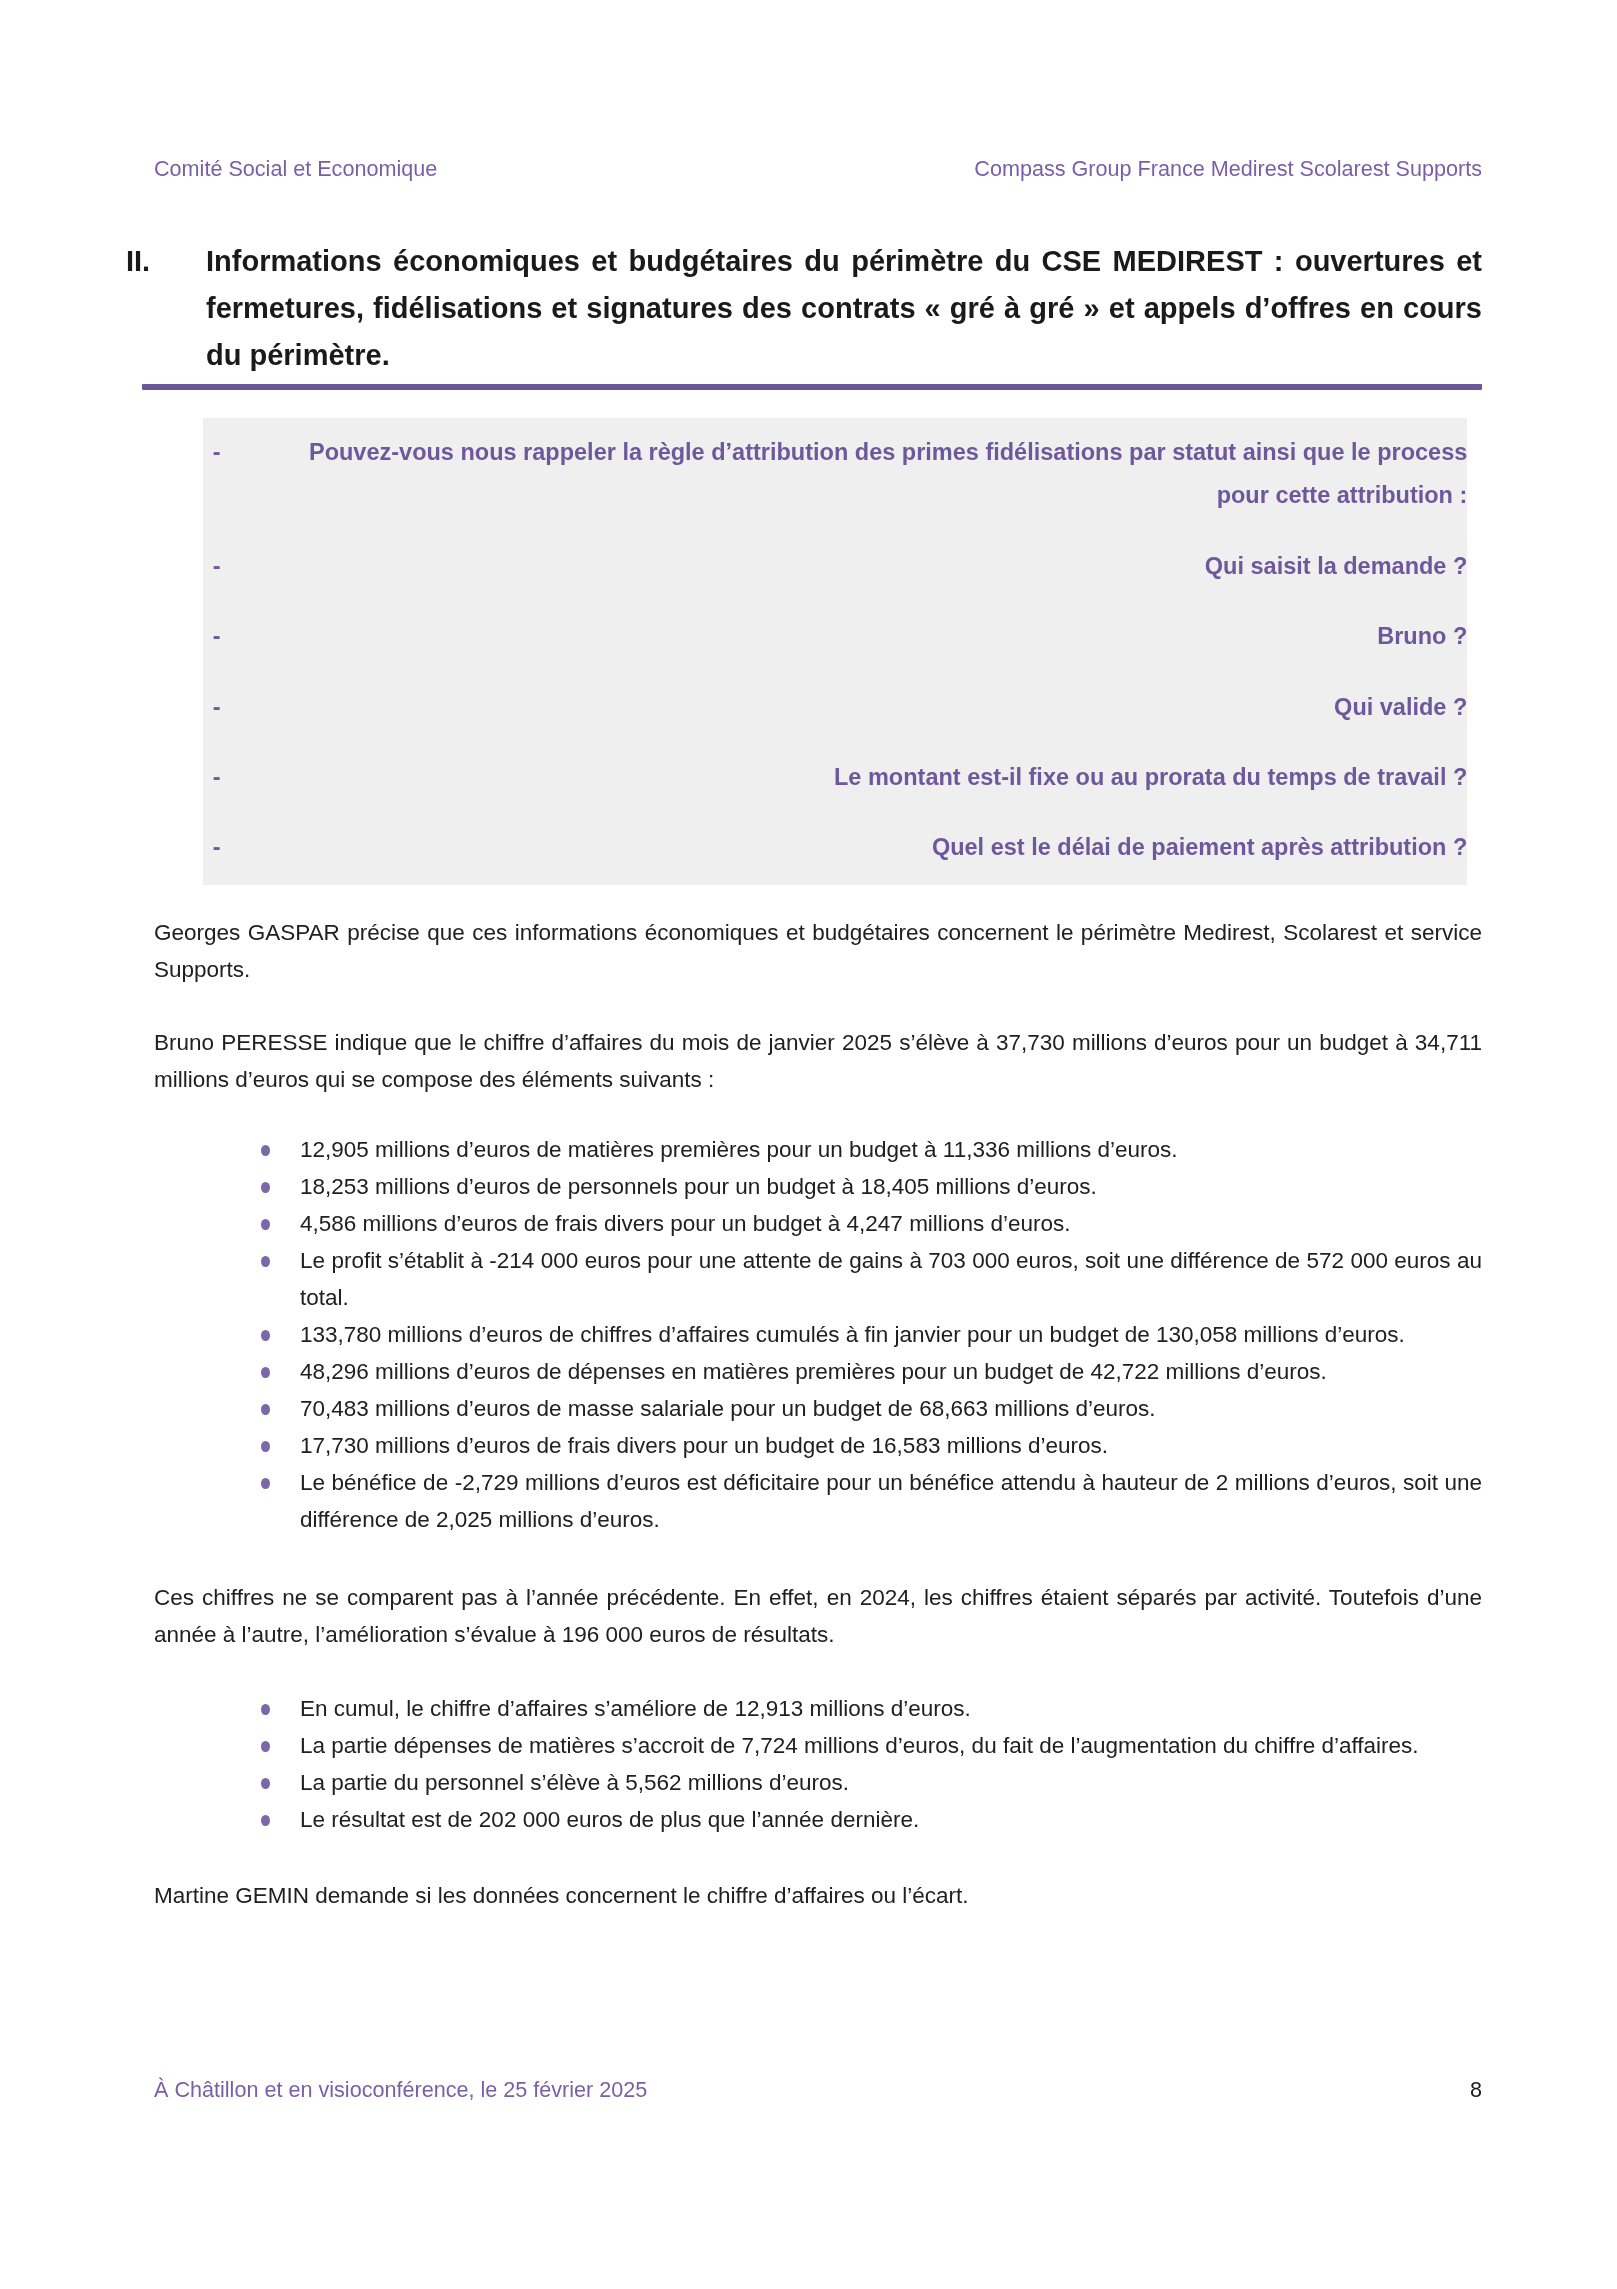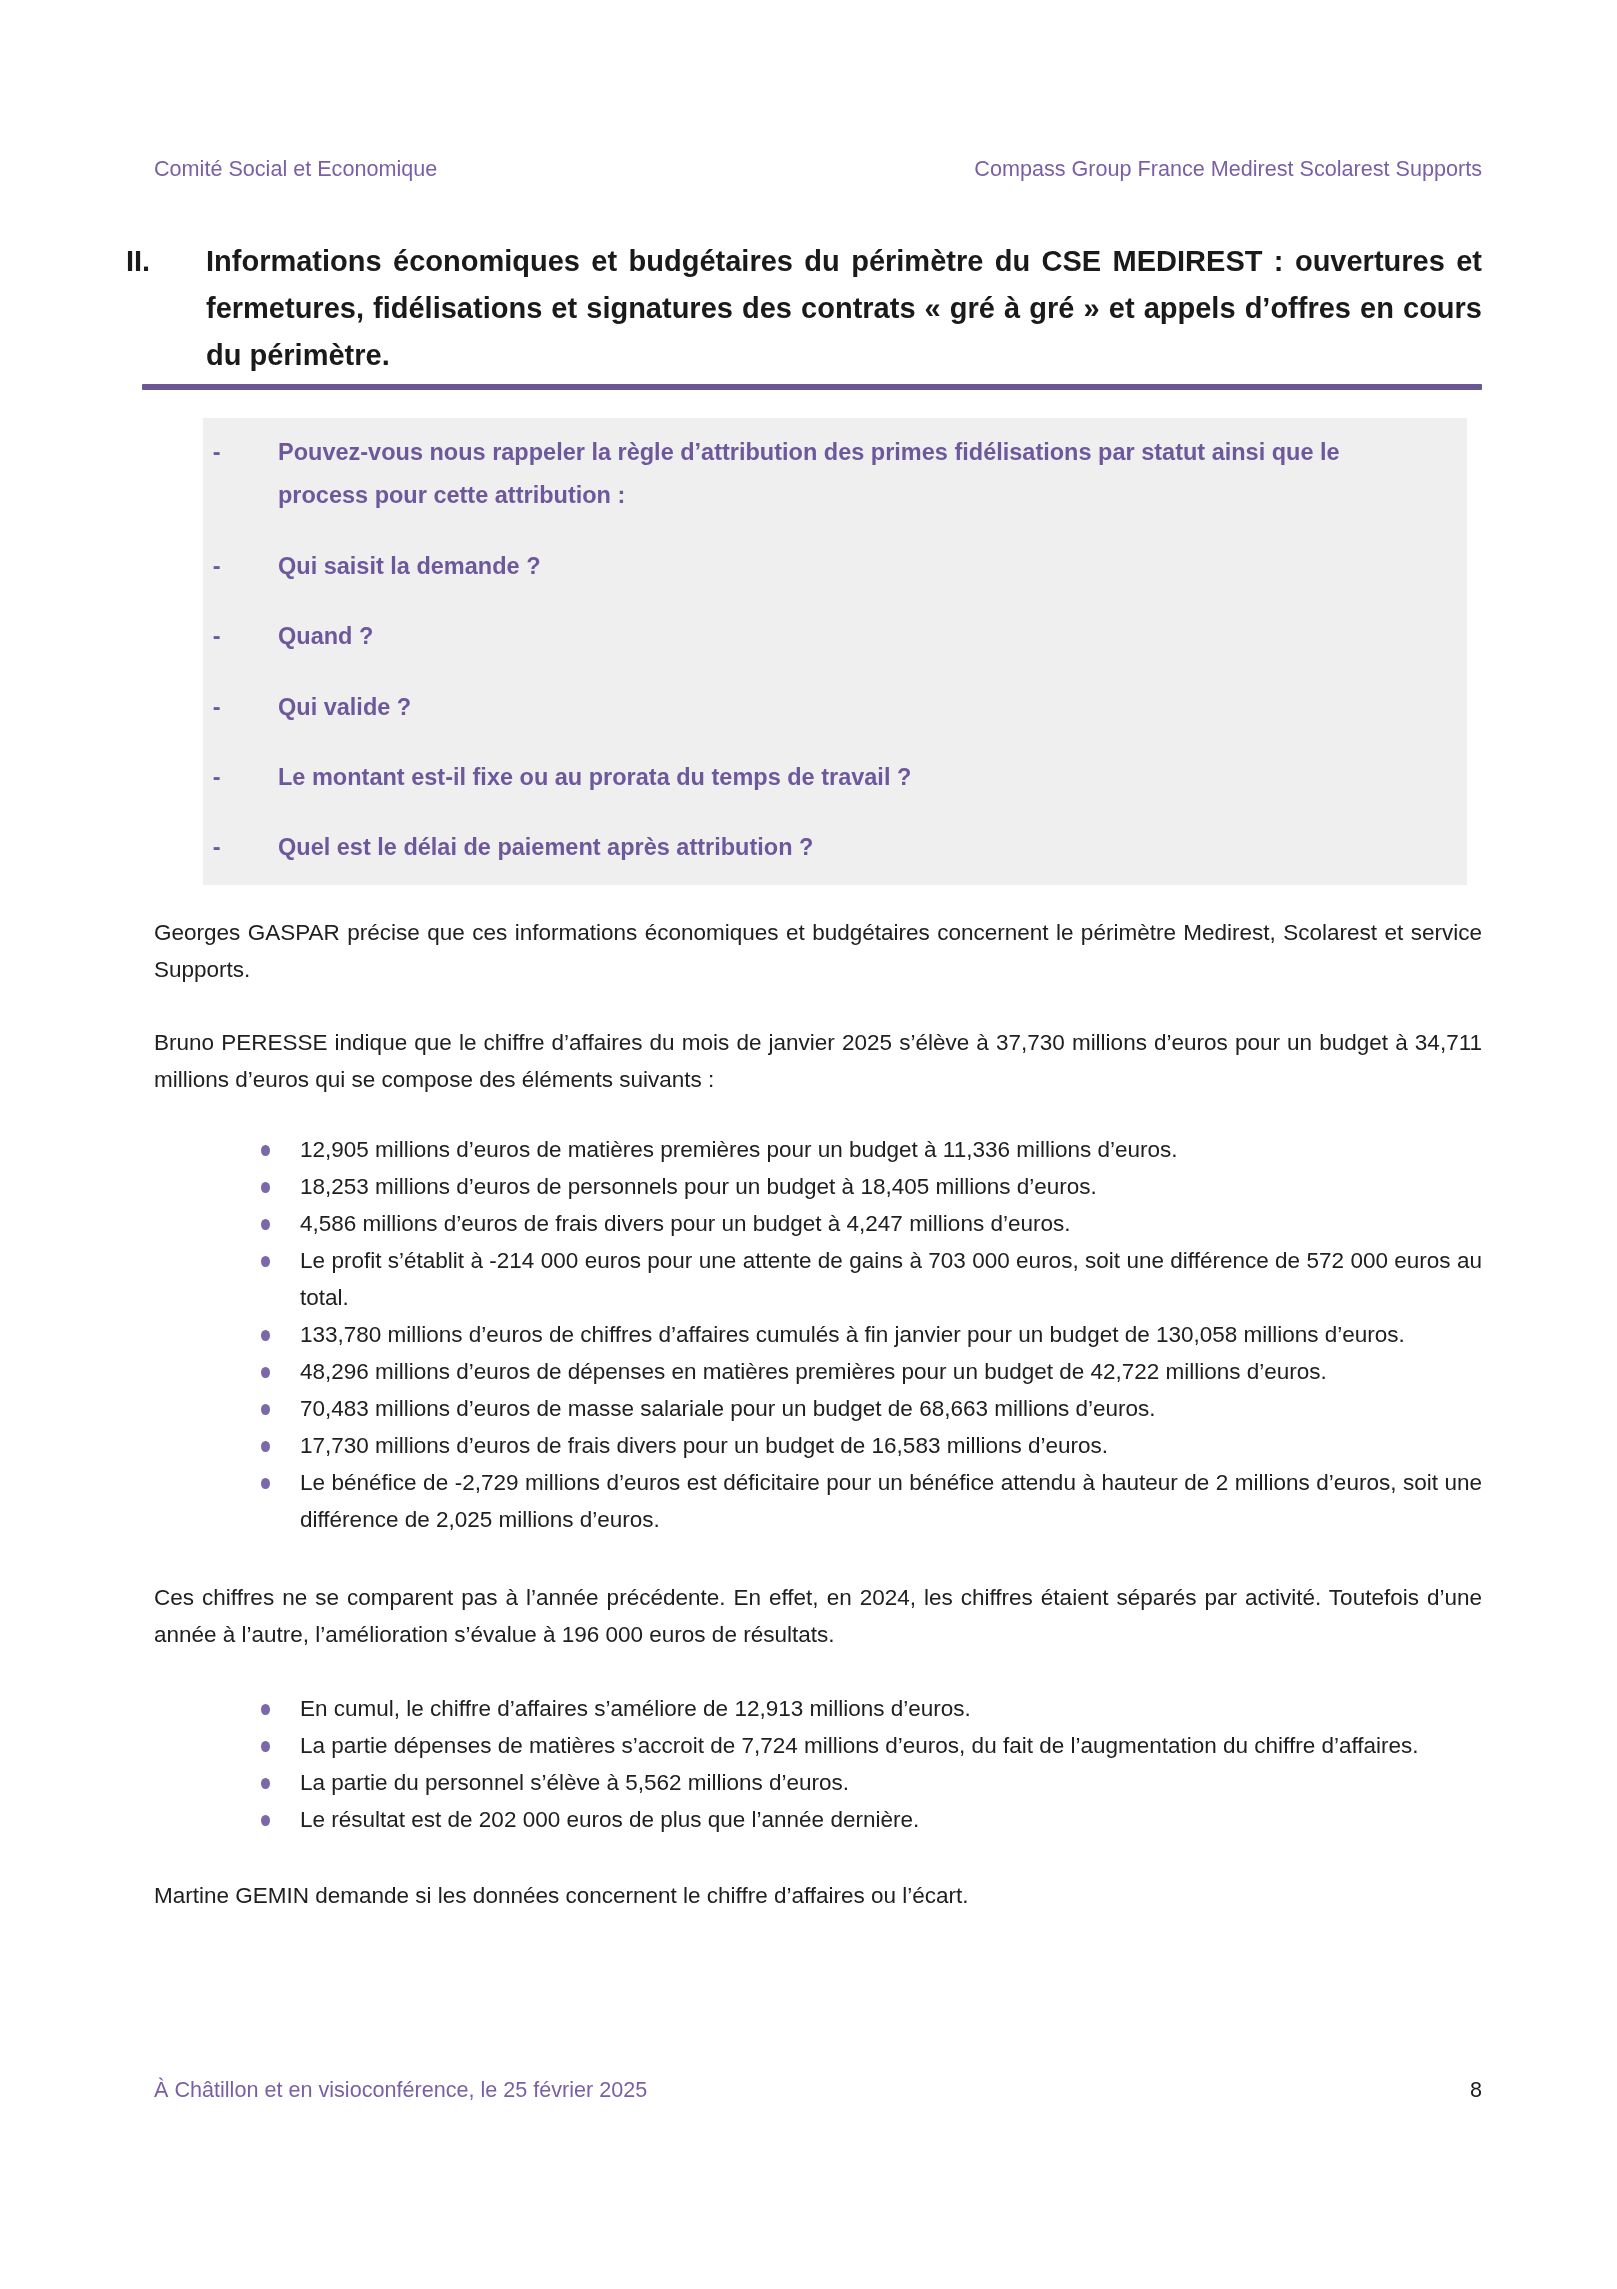--- a/index.html
+++ b/index.html
@@ -31,21 +31,21 @@
     padding:13.7px 0 5.9px 0;
   }
   .q-item{
     display:flex;
     color:#6d589c;font-weight:bold;
     font-size:23.5px;line-height:43px;
     margin-bottom:27.4px;
   }
   .q-item:last-child{margin-bottom:9.8px;}
   .q-dash{flex:0 0 49px;padding-left:9.8px;box-sizing:border-box;}
-  .q-text{flex:1;padding-right:41px;text-align:left;margin-left:26px;}
+  .q-text{flex:1;text-align:right;}
   .para{
     font-size:22.5px;line-height:37px;
     text-align:justify;margin:0;
   }
   .para.p1{margin-top:29px;}
   .para.p2{margin-top:36px;}
   .para.p3{margin-top:41px;}
   .para.p4{margin-top:39px;text-align:left;}
   .bullets{list-style:none;margin:0;padding:0;}
   .bullets.list1{margin-top:33px;}
@@ -92,21 +92,21 @@
       <div class="q-item">
         <span class="q-dash">-</span>
         <span class="q-text">Pouvez-vous nous rappeler la règle d’attribution des primes fidélisations par statut ainsi que le process pour cette attribution :</span>
       </div>
       <div class="q-item">
         <span class="q-dash">-</span>
         <span class="q-text">Qui saisit la demande ?</span>
       </div>
       <div class="q-item">
         <span class="q-dash">-</span>
-        <span class="q-text">Quand ?</span>
+        <span class="q-text">Bruno ?</span>
       </div>
       <div class="q-item">
         <span class="q-dash">-</span>
         <span class="q-text">Qui valide ?</span>
       </div>
       <div class="q-item">
         <span class="q-dash">-</span>
         <span class="q-text">Le montant est-il fixe ou au prorata du temps de travail ?</span>
       </div>
       <div class="q-item">

